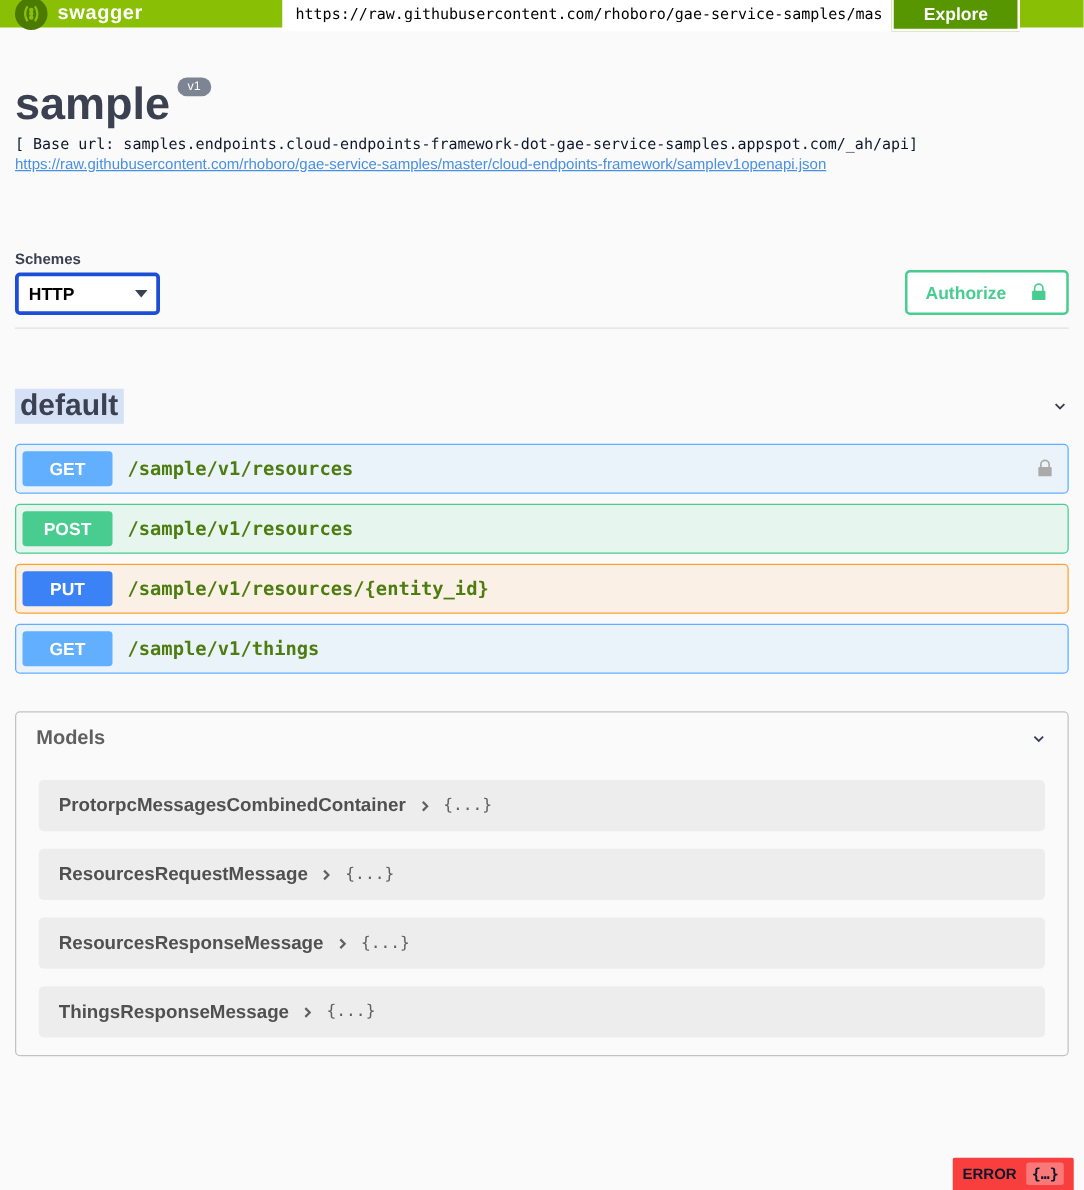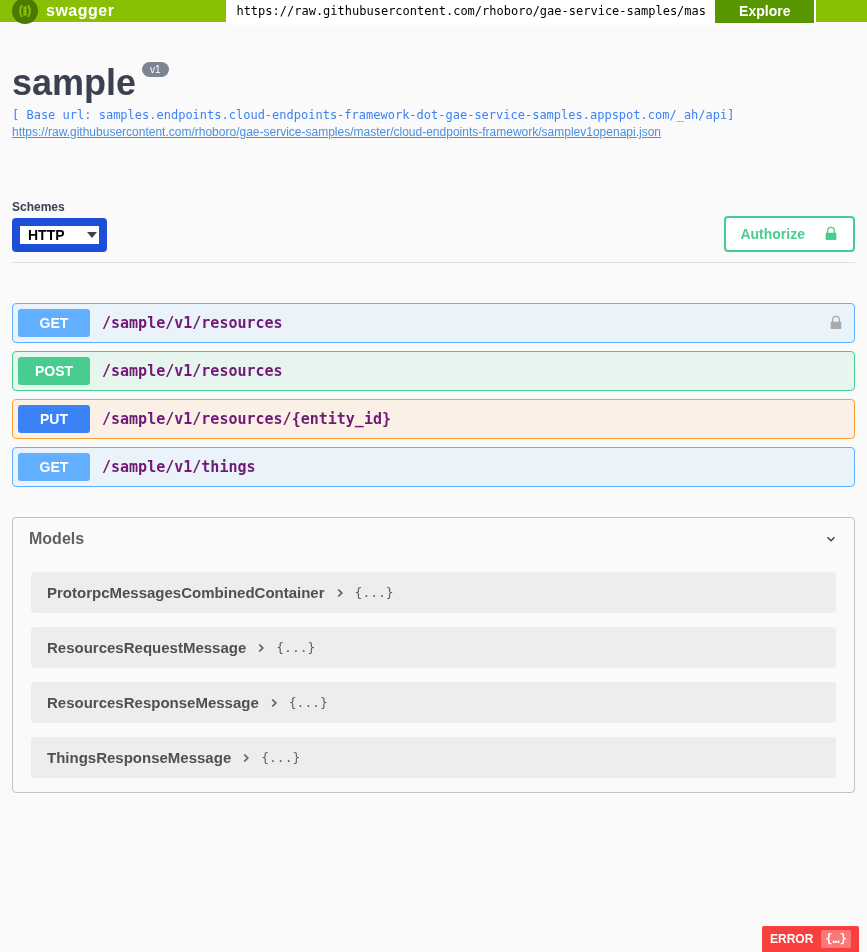--- a/index.html
+++ b/index.html
@@ -8,52 +8,52 @@
 .logo { display: flex; align-items: center; gap: 8px; }
 .logo-icon { width: 26px; height: 26px; background: #4a7a00; border-radius: 50%; display: flex; align-items: center; justify-content: center; }
 .logo-text { color: #fff; font-weight: 700; font-size: 16px; letter-spacing: 0.5px; }
 .url-form { display: flex; flex: 1; justify-content: center; align-items: center; gap: 0; max-width: 590px; margin-left: 100px; }
 .url-input { flex: 1; height: 28px; padding: 0 8px; border: 2px solid #fff; border-right: none; font-size: 12px; outline: none; font-family: monospace; background: #fff; }
 .explore-btn { height: 28px; padding: 0 24px; background: #589600; color: #ffffff; border: 2px solid #ffffff; font-weight: 700; font-size: 14px; cursor: pointer; }
 .container { padding: 40px 12px 12px; }
 .title-row { display: flex; align-items: center; gap: 6px; }
 .api-title { font-size: 36px; font-weight: 700; color: #3b4151; }
 .version-badge { background: #7d8492; color: #fff; font-size: 10px; padding: 2px 8px; border-radius: 50px; position: relative; top: -14px; }
-.base-url { font-family: monospace; font-size: 12px; color: #3b82f6; margin-top: 4px; }
+.base-url { font-family: monospace; font-size: 12px; color: #0f172a; margin-top: 4px; }
 .spec-link { color: #4990e2; font-size: 12px; text-decoration: underline; display: inline-block; margin-top: 2px; }
 .schemes-row { display: flex; justify-content: space-between; align-items: flex-end; margin-top: 50px; padding: 10px 0; border-bottom: 1px solid rgba(0,0,0,0.1); }
 .schemes-label { font-size: 12px; font-weight: 700; color: #3b4151; margin-bottom: 4px; }
-.scheme-select { width: 95px; height: 34px; padding: 0 8px; border: 8px solid #1d4ed8; border-radius: 4px; font-size: 14px; font-weight: 700; background: #fff; appearance: none; }
+.scheme-select { width: 116px; height: 34px; padding: 0 8px; border: 3px solid #1d4ed8; border-radius: 4px; font-size: 14px; font-weight: 700; background: #fff; appearance: none; }
 .select-wrap { position: relative; }
 .select-wrap::after { content: ""; position: absolute; right: 10px; top: 14px; width: 0; height: 0; border-left: 5px solid transparent; border-right: 5px solid transparent; border-top: 6px solid #3b4151; pointer-events: none; }
 .authorize-btn { display: flex; align-items: center; gap: 18px; padding: 8px 14px; border: 2px solid #49cc90; background: #fff; color: #49cc90; font-weight: 700; font-size: 14px; border-radius: 4px; cursor: pointer; }
 .section-tag { margin-top: 40px; }
 .tag-header { display: flex; justify-content: space-between; align-items: center; padding: 8px 0; cursor: pointer; }
 .tag-name { font-size: 24px; font-weight: 700; color: #3b4151; background: rgba(65,125,224,0.2); padding: 0 4px; }
 .ops { margin-top: 8px; }
 .op { border: 1px solid; border-radius: 4px; margin-bottom: 8px; display: flex; align-items: center; padding: 5px; cursor: pointer; position: relative; }
 .op-get { background: rgba(97,175,254,0.1); border-color: #61affe; }
 .op-post { background: rgba(73,204,144,0.1); border-color: #49cc90; }
 .op-put { background: rgba(252,161,48,0.1); border-color: #fca130; }
 .method { color: #fff; font-weight: 700; font-size: 14px; padding: 6px 0; width: 72px; text-align: center; border-radius: 3px; font-family: -apple-system, sans-serif; }
 .m-get { background: #61affe; }
 .m-post { background: #49cc90; }
 .m-put { background: #3b82f6; }
-.path { font-family: Monaco, Menlo, monospace; font-size: 15px; color: #701a75; margin-left: 12px; font-weight: 600; }
+.path { font-family: Monaco, Menlo, monospace; font-size: 15px; color: #4d7c0f; margin-left: 12px; font-weight: 600; }
 .op-lock { position: absolute; right: 10px; color: #aaa; }
 .models-section { margin-top: 30px; border: 1px solid rgba(59,65,81,0.3); border-radius: 4px; }
 .models-header { display: flex; justify-content: space-between; align-items: center; padding: 12px 16px; cursor: pointer; }
 .models-title { font-size: 16px; font-weight: 700; color: #606060; }
 .model-list { padding: 12px 18px 0; }
 .model-item { background: rgba(0,0,0,0.05); border-radius: 4px; padding: 12px 16px; margin-bottom: 14px; display: flex; align-items: center; gap: 8px; cursor: pointer; }
 .model-name { font-weight: 700; color: #505050; font-size: 15px; }
 .model-brace { font-family: monospace; font-size: 13px; color: #606060; }
 .chev { width: 14px; height: 14px; }
 .chev-right { transform: rotate(-90deg); }
-.error-badge { position: fixed; bottom: 0; right: 8px; background: #f93e3e; color: #ffffff; padding: 4px 8px; font-size: 12px; font-weight: 700; display: flex; align-items: center; gap: 8px; border-radius: 2px 2px 0 0; cursor: pointer; }
+.error-badge { position: fixed; bottom: 0; right: 8px; background: #f93e3e; color: #0f172a; padding: 4px 8px; font-size: 12px; font-weight: 700; display: flex; align-items: center; gap: 8px; border-radius: 2px 2px 0 0; cursor: pointer; }
 .error-icon-box { background: rgba(255,255,255,0.3); padding: 2px 4px; border-radius: 2px; font-family: monospace; }
 </style>
 </head>
 <body>
 
 <div class="topbar">
   <div class="logo">
     <div class="logo-icon">
       <svg width="18" height="18" viewBox="0 0 24 24" fill="none" stroke="#89bf04" stroke-width="2.5">
           <path d="M8 4 Q3 12 8 20 M16 4 Q21 12 16 20"></path>
@@ -89,20 +89,26 @@
     </div>
     <button class="authorize-btn">
       <span>Authorize</span>
       <svg width="16" height="16" viewBox="0 0 24 24" fill="#49cc90">
           <path d="M6 10V7a6 6 0 0112 0v3h1a1 1 0 011 1v9a1 1 0 01-1 1H5a1 1 0 01-1-1v-9a1 1 0 011-1h1zm2 0h8V7a4 4 0 00-8 0v3z"></path>
         </svg>
     </button>
   </div>
 
   <div class="section-tag">
+    <div class="tag-header">
+      <span class="tag-name">default</span>
+      <svg class="chev" viewBox="0 0 24 24" stroke="#3b4151" stroke-width="2.5" fill="none">
+          <path d="M6 9l6 6 6-6"></path>
+        </svg>
+    </div>
     <div class="ops">
       <div class="op op-get">
         <span class="method m-get">GET</span>
         <span class="path">/sample/v1/resources</span>
         <svg class="op-lock" width="16" height="16" viewBox="0 0 24 24" fill="#aaa">
             <path d="M6 10V7a6 6 0 0112 0v3h1a1 1 0 011 1v9a1 1 0 01-1 1H5a1 1 0 01-1-1v-9a1 1 0 011-1h1zm2 0h8V7a4 4 0 00-8 0v3z"></path>
           </svg>
       </div>
       <div class="op op-post">
         <span class="method m-post">POST</span>

